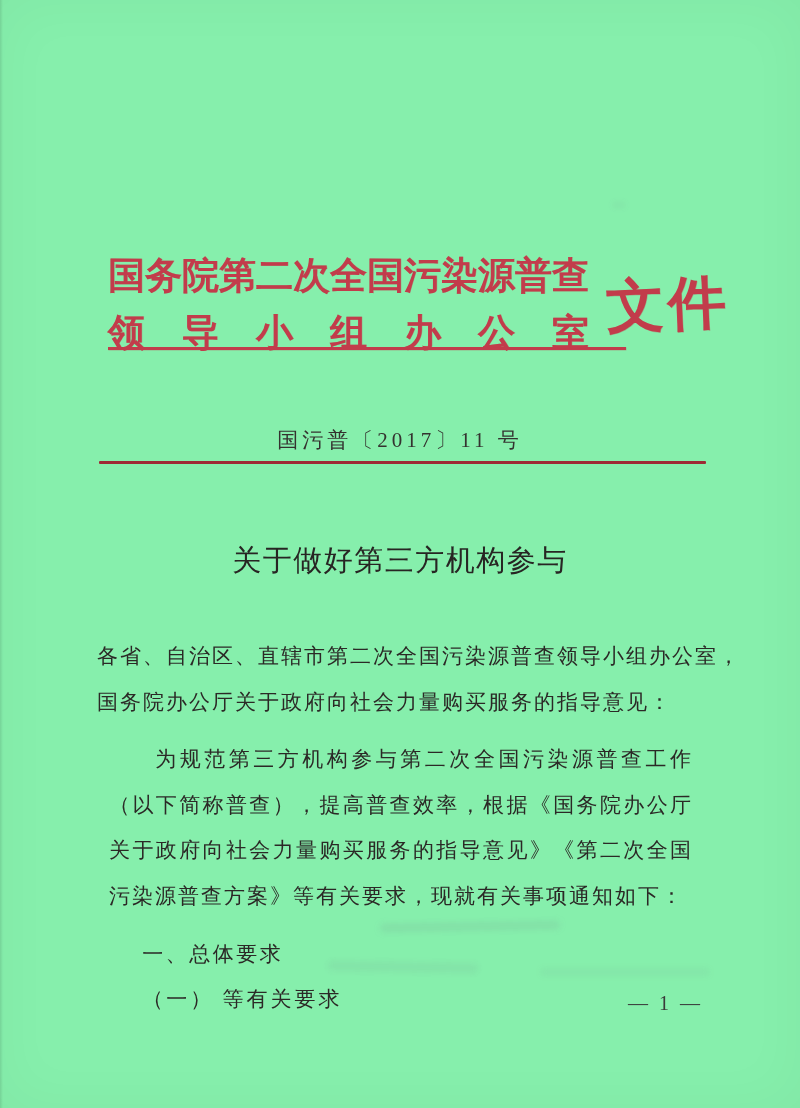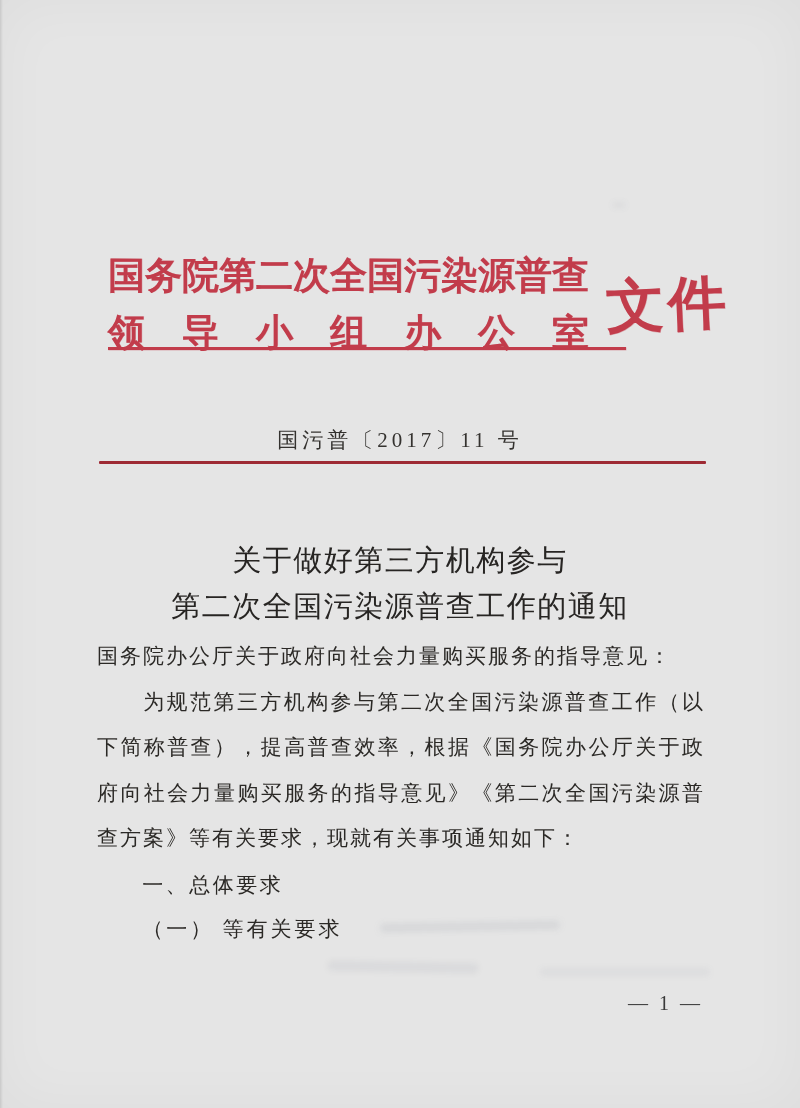--- a/index.html
+++ b/index.html
@@ -5,21 +5,21 @@
   html, body {
     margin: 0;
     padding: 0;
     background: #ffffff;
   }
   .page {
     position: relative;
     width: 800px;
     height: 1108px;
     margin: 0 auto;
-    background: #e5e5e5;
+    background: #86efac;
     overflow: hidden;
     font-family: "Liberation Serif", "DejaVu Serif", serif;
     box-shadow: inset 0 0 60px rgba(40,40,40,0.035);
   }
   
   .page::before {
     content: "";
     position: absolute;
     left: 0; top: 0;
     width: 3px; height: 100%;
@@ -109,21 +109,21 @@
     width: 608px;
     font-size: 21px;
     line-height: 45.5px;
     letter-spacing: 2px;
     color: #2b2926;
     text-align: justify;
     text-justify: inter-ideograph;
   }
   .salutation-line { white-space: nowrap; }
   .body-para {
-    margin: 0;
+    margin: 12px;
     text-indent: 2.2em;
   }
   .section-heading {
     font-family: "Liberation Sans", "DejaVu Sans", sans-serif;
     font-weight: 400;
     padding-left: 2.15em;
     letter-spacing: 2.5px;
   }
   .subsection-heading {
     padding-left: 2.15em;
@@ -165,24 +165,24 @@
     </div>
     <div class="doc-type">文件</div>
   </div>
 
   <div class="doc-number">国污普〔2017〕11 号</div>
 
   <div class="red-rule"></div>
 
   <h1 class="doc-title">
     <div>关于做好第三方机构参与</div>
-    <div>第二次全国污染源普查工作的通知</div>
   </h1>
 
   <div class="doc-body">
+    <div class="salutation-line">各省、自治区、直辖市第二次全国污染源普查领导小组办公室，</div>
     <div class="salutation-line">国务院办公厅关于政府向社会力量购买服务的指导意见：</div>
     <p class="body-para">为规范第三方机构参与第二次全国污染源普查工作（以下简称普查），提高普查效率，根据《国务院办公厅关于政府向社会力量购买服务的指导意见》《第二次全国污染源普查方案》等有关要求，现就有关事项通知如下：</p>
     <div class="section-heading">一、总体要求</div>
     <div class="subsection-heading">（一） 等有关要求</div>
   </div>
 
   <div class="page-number">— 1 —</div>
 
   <div class="bleed bleed-1"></div>
   <div class="bleed bleed-2"></div>

